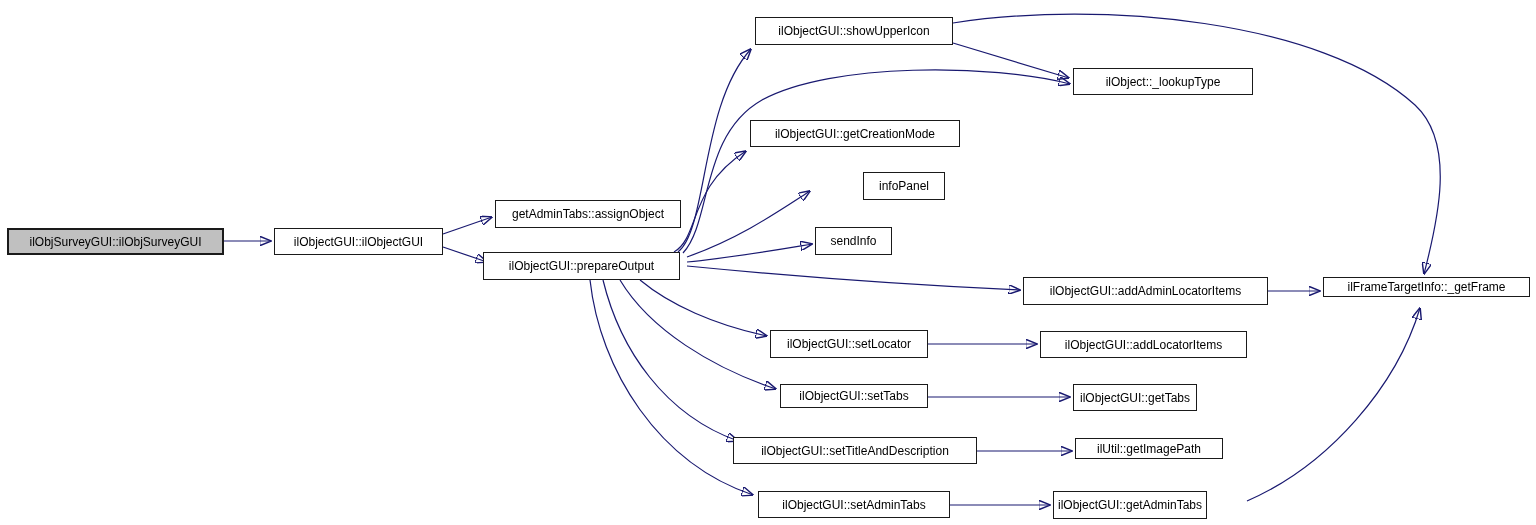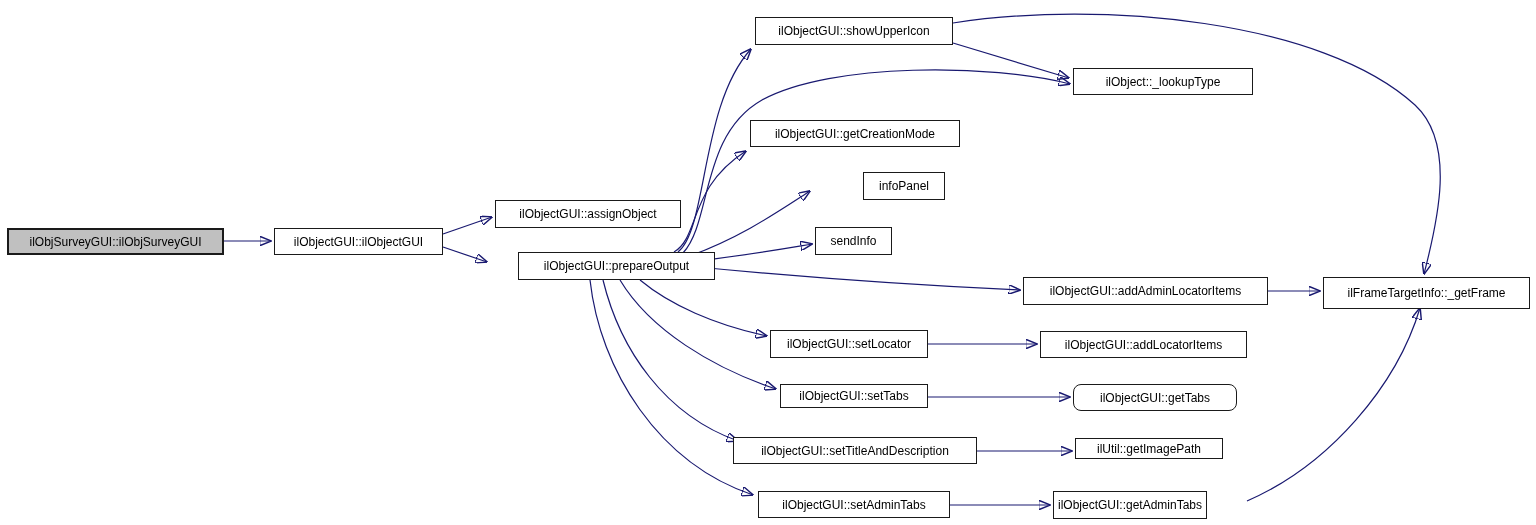--- a/index.html
+++ b/index.html
@@ -48,31 +48,31 @@
         <path d="M928,344 L1037,344" marker-end="url(#arrow)"></path>
         <path d="M928,397 L1070,397" marker-end="url(#arrow)"></path>
         <path d="M977,451 L1072,451" marker-end="url(#arrow)"></path>
         <path d="M948,505 L1050,505" marker-end="url(#arrow)"></path>
         <path d="M1247,501 C1330,465 1397,385 1420,308" marker-end="url(#arrow)"></path>
       </g>
   </svg>
   <div id="nodes-layer">
       <div class="node highlighted" style="left: 7px; top: 228px; width: 217px; height: 27px;">ilObjSurveyGUI::ilObjSurveyGUI</div>
       <div class="node" style="left: 274px; top: 228px; width: 169px; height: 27px;">ilObjectGUI::ilObjectGUI</div>
-      <div class="node" style="left: 495px; top: 200px; width: 186px; height: 28px;">ilObjectGUI::assignObject</div>
-      <div class="node" style="left: 518px; top: 252px; width: 197px; height: 28px;">ilObjectGUI::prepareOutput</div>
+      <div class="node" style="left: 495px; top: 200px; width: 186px; height: 28px;">getAdminTabs::assignObject</div>
+      <div class="node" style="left: 483px; top: 252px; width: 197px; height: 28px;">ilObjectGUI::prepareOutput</div>
       <div class="node" style="left: 755px; top: 17px; width: 198px; height: 28px;">ilObjectGUI::showUpperIcon</div>
       <div class="node" style="left: 1073px; top: 68px; width: 180px; height: 27px;">ilObject::_lookupType</div>
       <div class="node" style="left: 750px; top: 120px; width: 210px; height: 27px;">ilObjectGUI::getCreationMode</div>
       <div class="node" style="left: 852px; top: 172px; width: 82px; height: 28px; margin-left: 11px;">infoPanel</div>
       <div class="node" style="left: 815px; top: 227px; width: 77px; height: 28px;">sendInfo</div>
       <div class="node" style="left: 1023px; top: 277px; width: 245px; height: 28px;">ilObjectGUI::addAdminLocatorItems</div>
-      <div class="node" style="left: 1323px; top: 277px; width: 207px; height: 32px;">ilFrameTargetInfo::_getFrame</div>
+      <div class="node" style="left: 1323px; top: 277px; width: 207px; height: 20px;">ilFrameTargetInfo::_getFrame</div>
       <div class="node" style="left: 770px; top: 330px; width: 158px; height: 28px;">ilObjectGUI::setLocator</div>
       <div class="node" style="left: 1040px; top: 331px; width: 207px; height: 27px;">ilObjectGUI::addLocatorItems</div>
       <div class="node" style="left: 780px; top: 384px; width: 148px; height: 24px;">ilObjectGUI::setTabs</div>
-      <div class="node" style="left: 1073px; top: 384px; width: 164px; height: 27px; border-radius: 8px;">ilObjectGUI::getTabs</div>
+      <div class="node" style="left: 1073px; top: 384px; width: 124px; height: 27px;">ilObjectGUI::getTabs</div>
       <div class="node" style="left: 733px; top: 437px; width: 244px; height: 27px;">ilObjectGUI::setTitleAndDescription</div>
       <div class="node" style="left: 1075px; top: 438px; width: 148px; height: 21px;">ilUtil::getImagePath</div>
       <div class="node" style="left: 758px; top: 491px; width: 192px; height: 27px;">ilObjectGUI::setAdminTabs</div>
       <div class="node" style="left: 1053px; top: 491px; width: 154px; height: 28px;">ilObjectGUI::getAdminTabs</div>
     </div>
 </div>
 
 </body></html>

